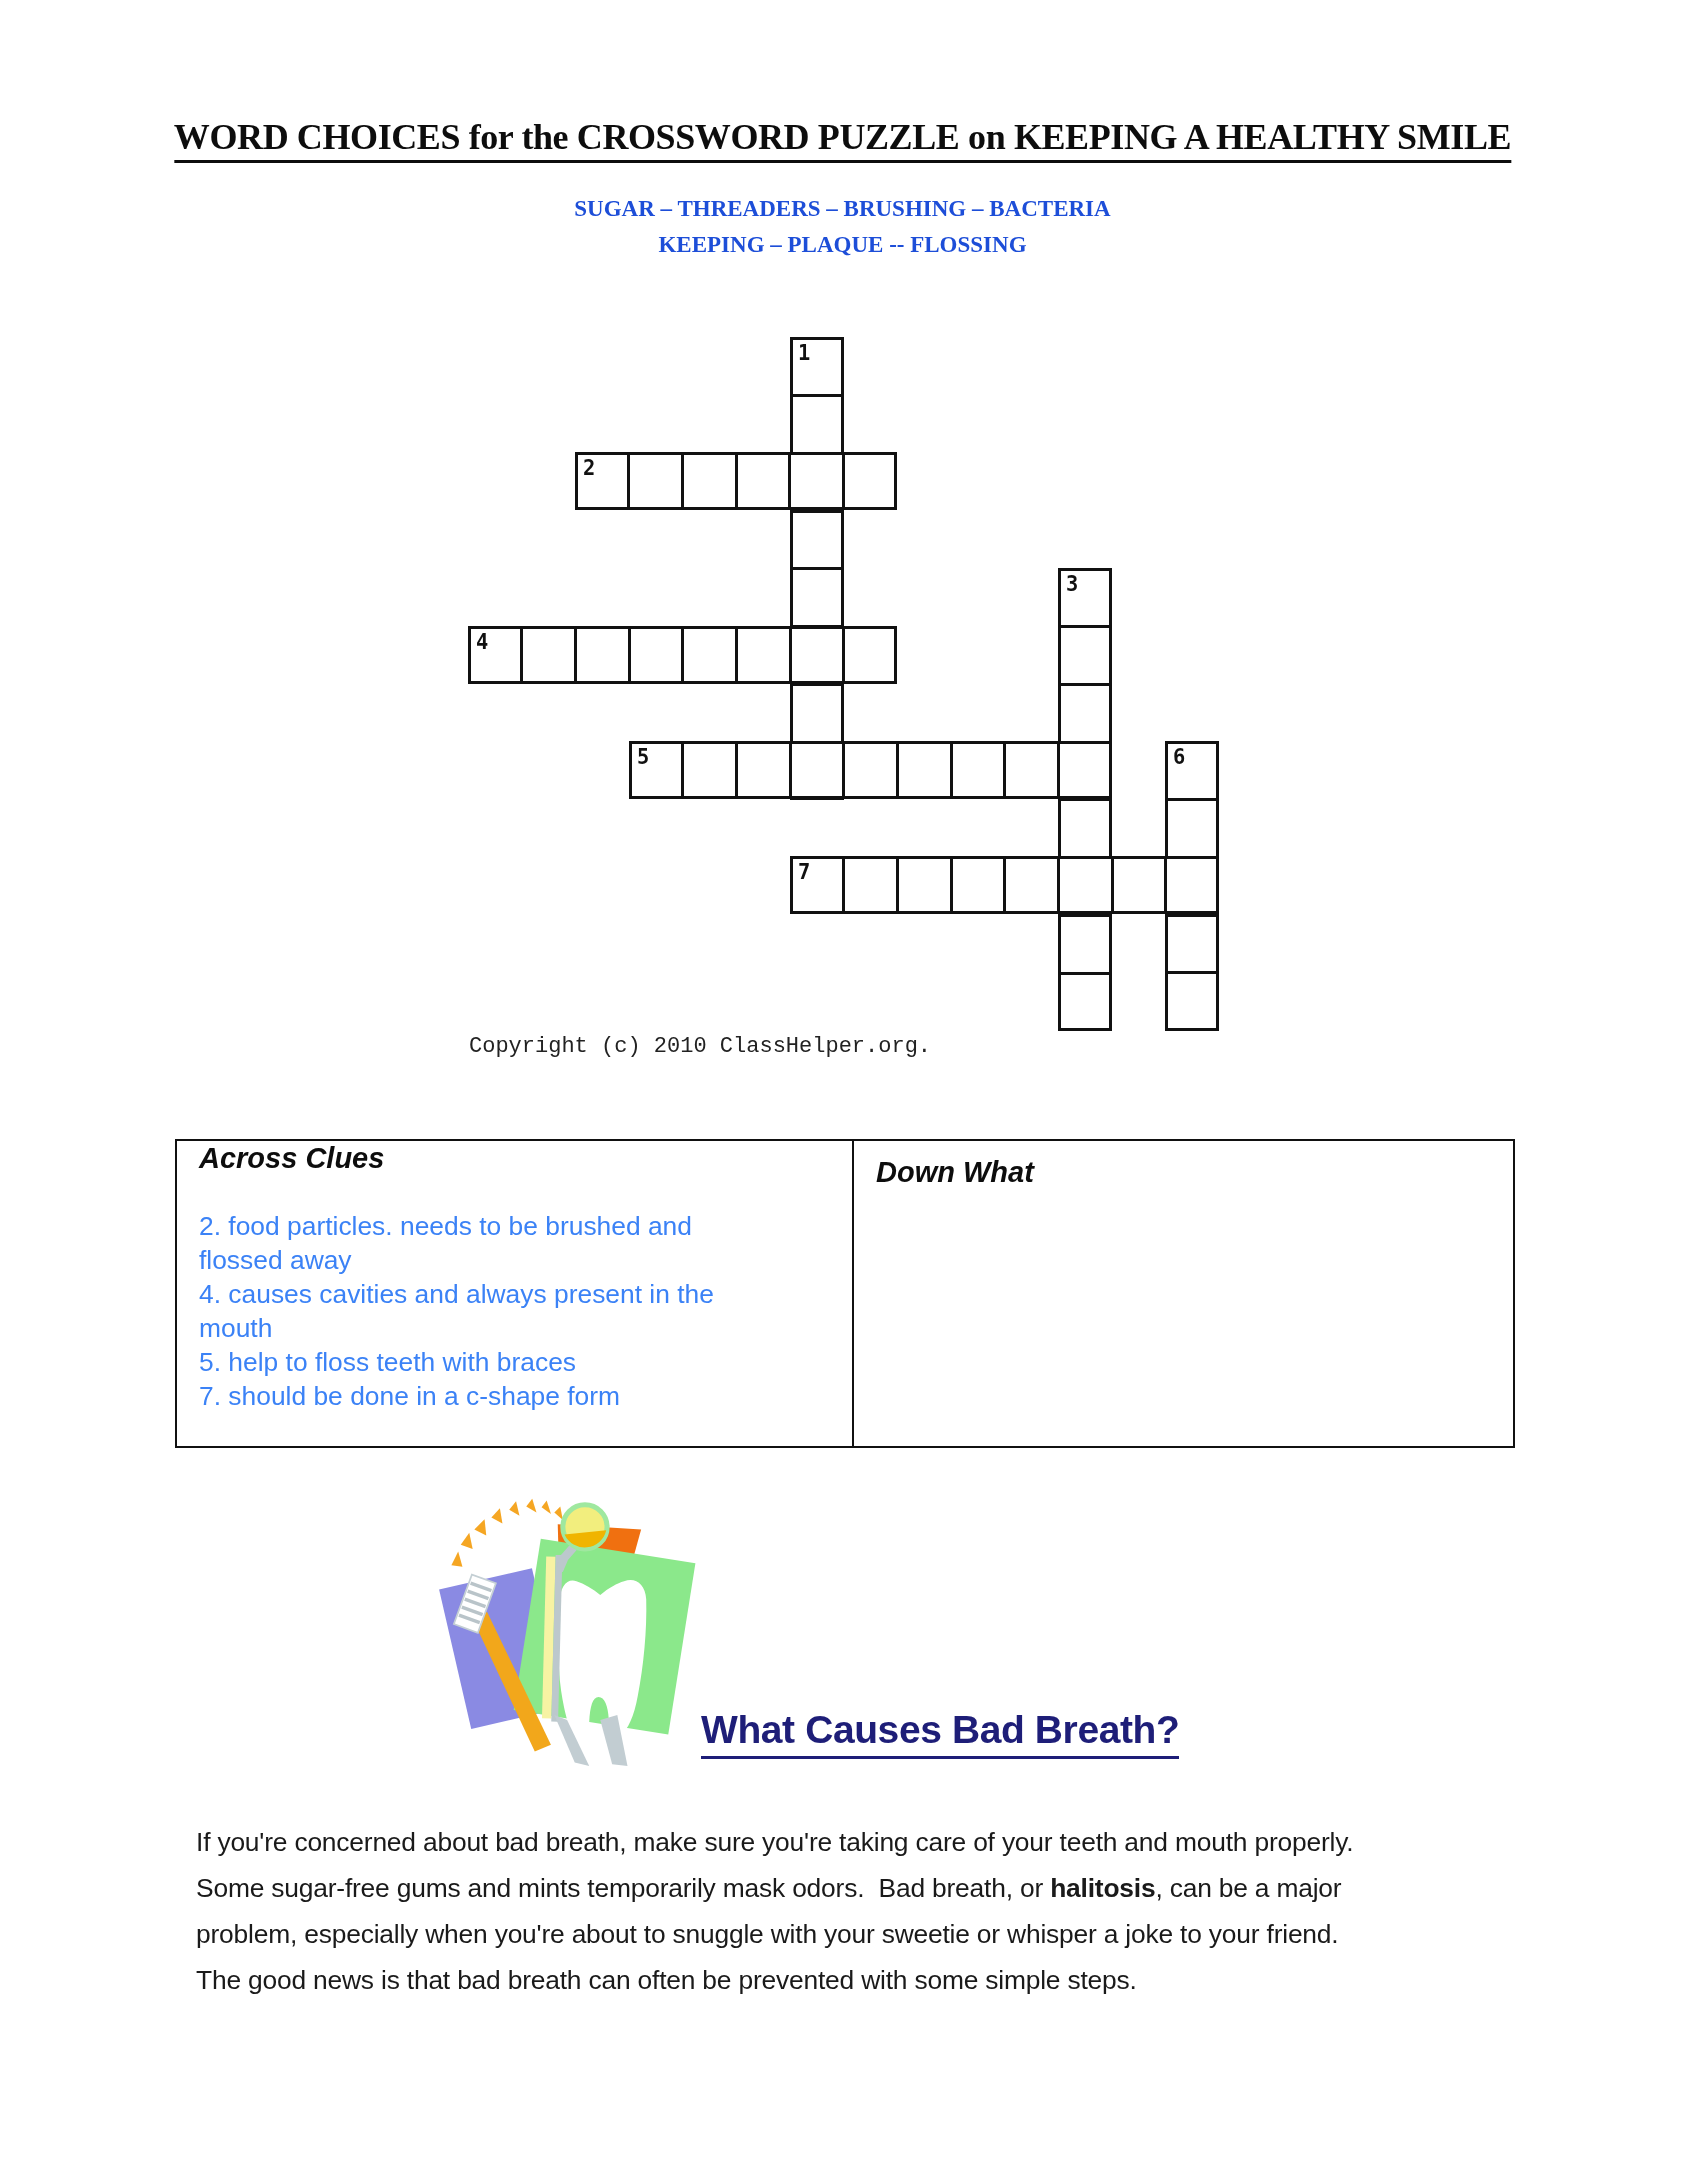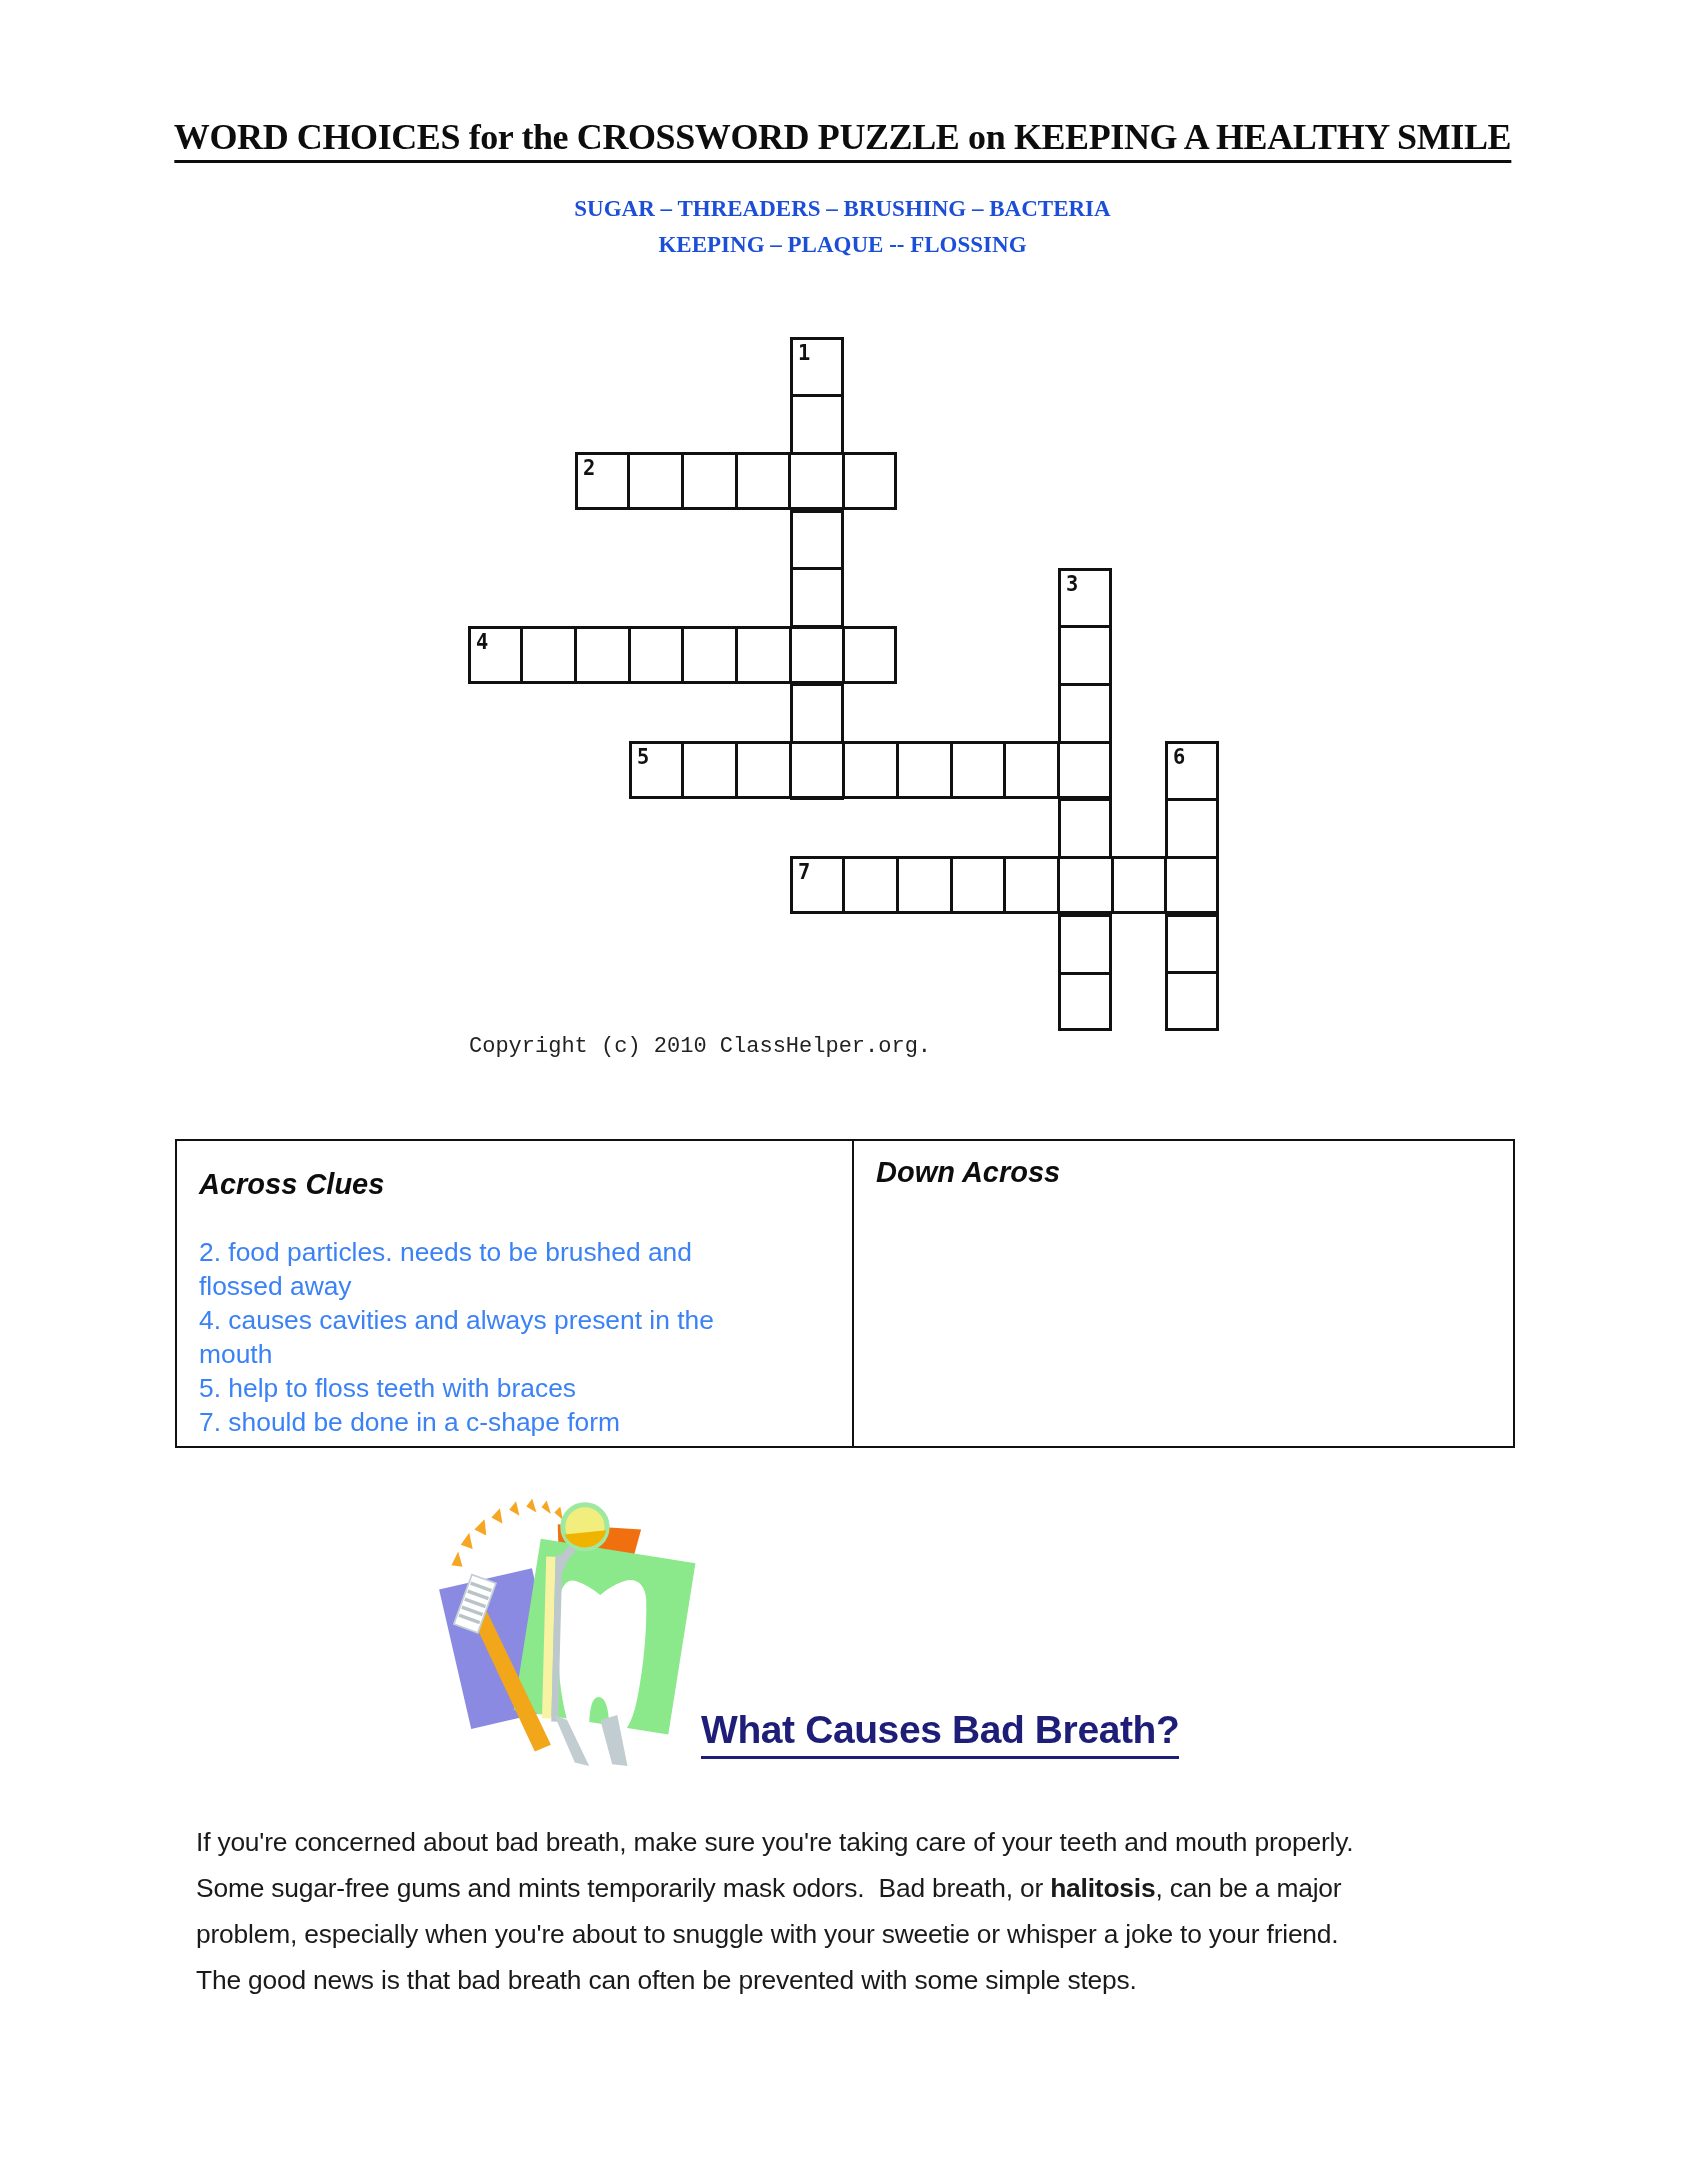--- a/index.html
+++ b/index.html
@@ -30,21 +30,21 @@
   #xw-5a{left:629px;top:741px;width:483px;height:58px;}
   #xw-6d{left:1165px;top:741px;width:54px;height:290px;}
   #xw-7a{left:790px;top:856px;width:429px;height:58px;}
 
   #copyright{position:absolute;left:469px;top:1034px;font-family:"Liberation Mono",monospace;
     font-size:22px;color:#222;letter-spacing:0px;}
 
   
   #clues-table{position:absolute;left:175px;top:1139px;width:1340px;height:309px;
     border:2.6px solid #111;box-sizing:border-box;display:flex;background:#fff;}
-  #clues-across{width:677px;box-sizing:border-box;border-right:2.6px solid #111;padding:26px 17px 0 22px;}
+  #clues-across{width:677px;box-sizing:border-box;border-right:2.6px solid #111;padding:0 17px 0 22px;}
   #clues-down{flex:1;padding:13.6px 17px 0 22px;}
   .clues-title{font-size:29px;font-weight:bold;font-style:italic;color:#0d0d0d;margin:0 0 34px 0;line-height:34px;}
   .clues-text{font-size:26.4px;line-height:34px;color:#3b82f6;white-space:pre-line;margin:0;}
 
   
   #clipart{position:absolute;left:430px;top:1492px;width:281px;height:285px;}
 
   
   #section-heading{position:absolute;left:681px;top:1710px;font-size:39px;font-weight:bold;
     line-height:39px;border-bottom:3.4px solid;padding-bottom:6.8px;letter-spacing:-0.4px;}
@@ -134,21 +134,21 @@
     <div id="clues-across">
       <p class="clues-title">Across Clues</p>
       <p class="clues-text">2. food particles. needs to be brushed and
 flossed away
 4. causes cavities and always present in the
 mouth
 5. help to floss teeth with braces
 7. should be done in a c-shape form</p>
     </div>
     <div id="clues-down">
-      <p class="clues-title">Down Across</p>
+      <p class="clues-title">Down What</p>
     </div>
   </div>
 
   <svg id="clipart" viewBox="0 0 330 335">
 
     <g>
       <polygon points="25,86 33,70 38,88" fill="#F5A623"></polygon>
       <polygon points="36,62 46,48 50,67" fill="#F5A623"></polygon>
       <polygon points="52,44 64,32 66,51" fill="#F5A623"></polygon>
       <polygon points="72,30 82,19 85,37" fill="#F5A623"></polygon>

